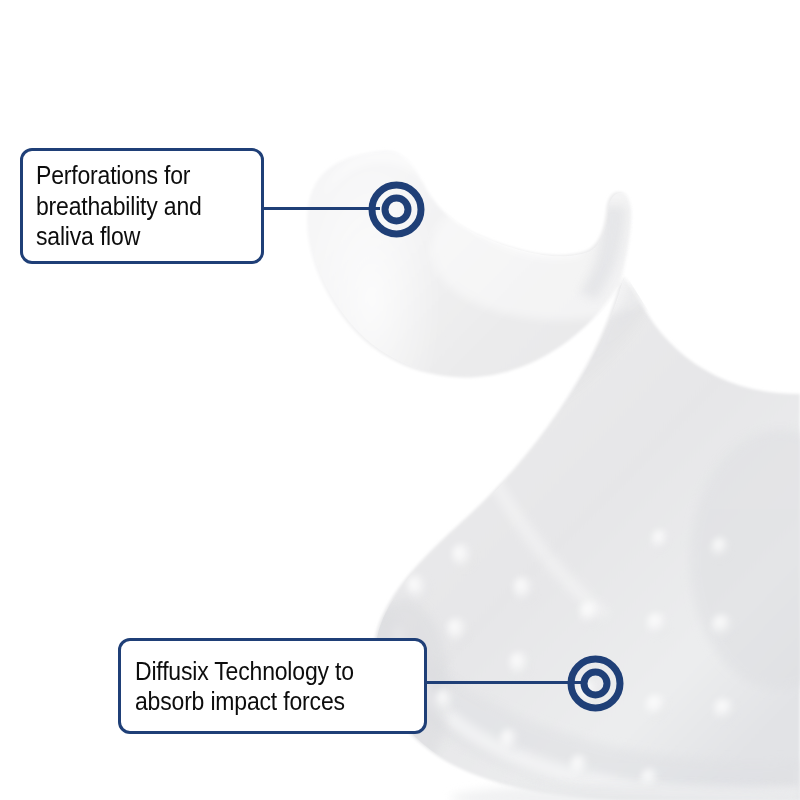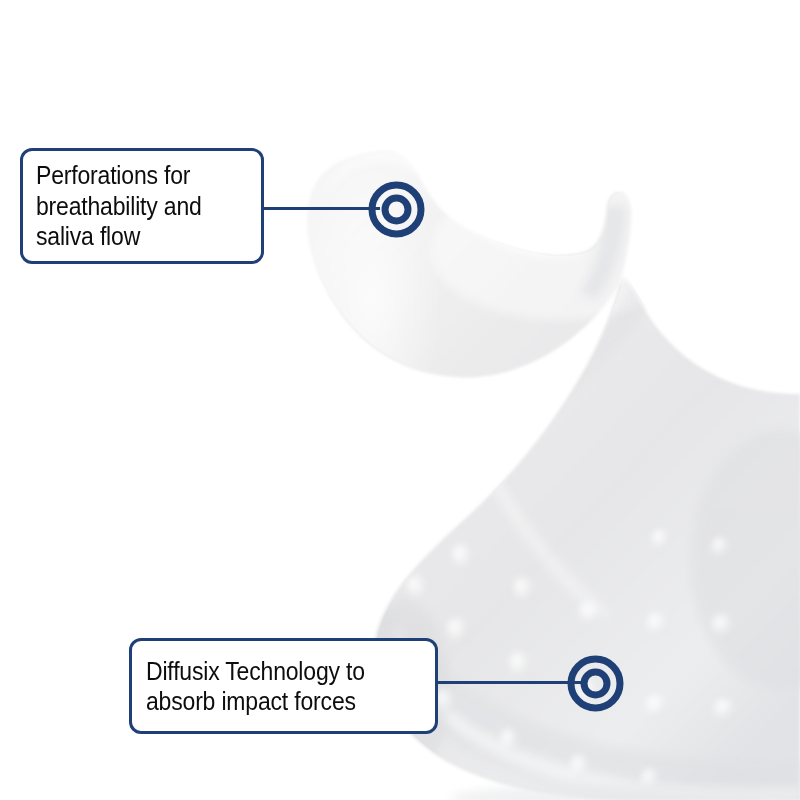--- a/index.html
+++ b/index.html
@@ -52,21 +52,21 @@
   }
 
   #callout-box-1 {
     left: 20px;
     top: 148px;
     width: 244px;
     height: 116px;
     padding: 0 0 0 13px;
   }
   #callout-box-2 {
-    left: 129px;
+    left: 118px;
     top: 638px;
     width: 309px;
     height: 96px;
     padding: 0 0 0 14px;
   }
 
   
   .leader-line {
     position: absolute;
     background: #1f3f77;

